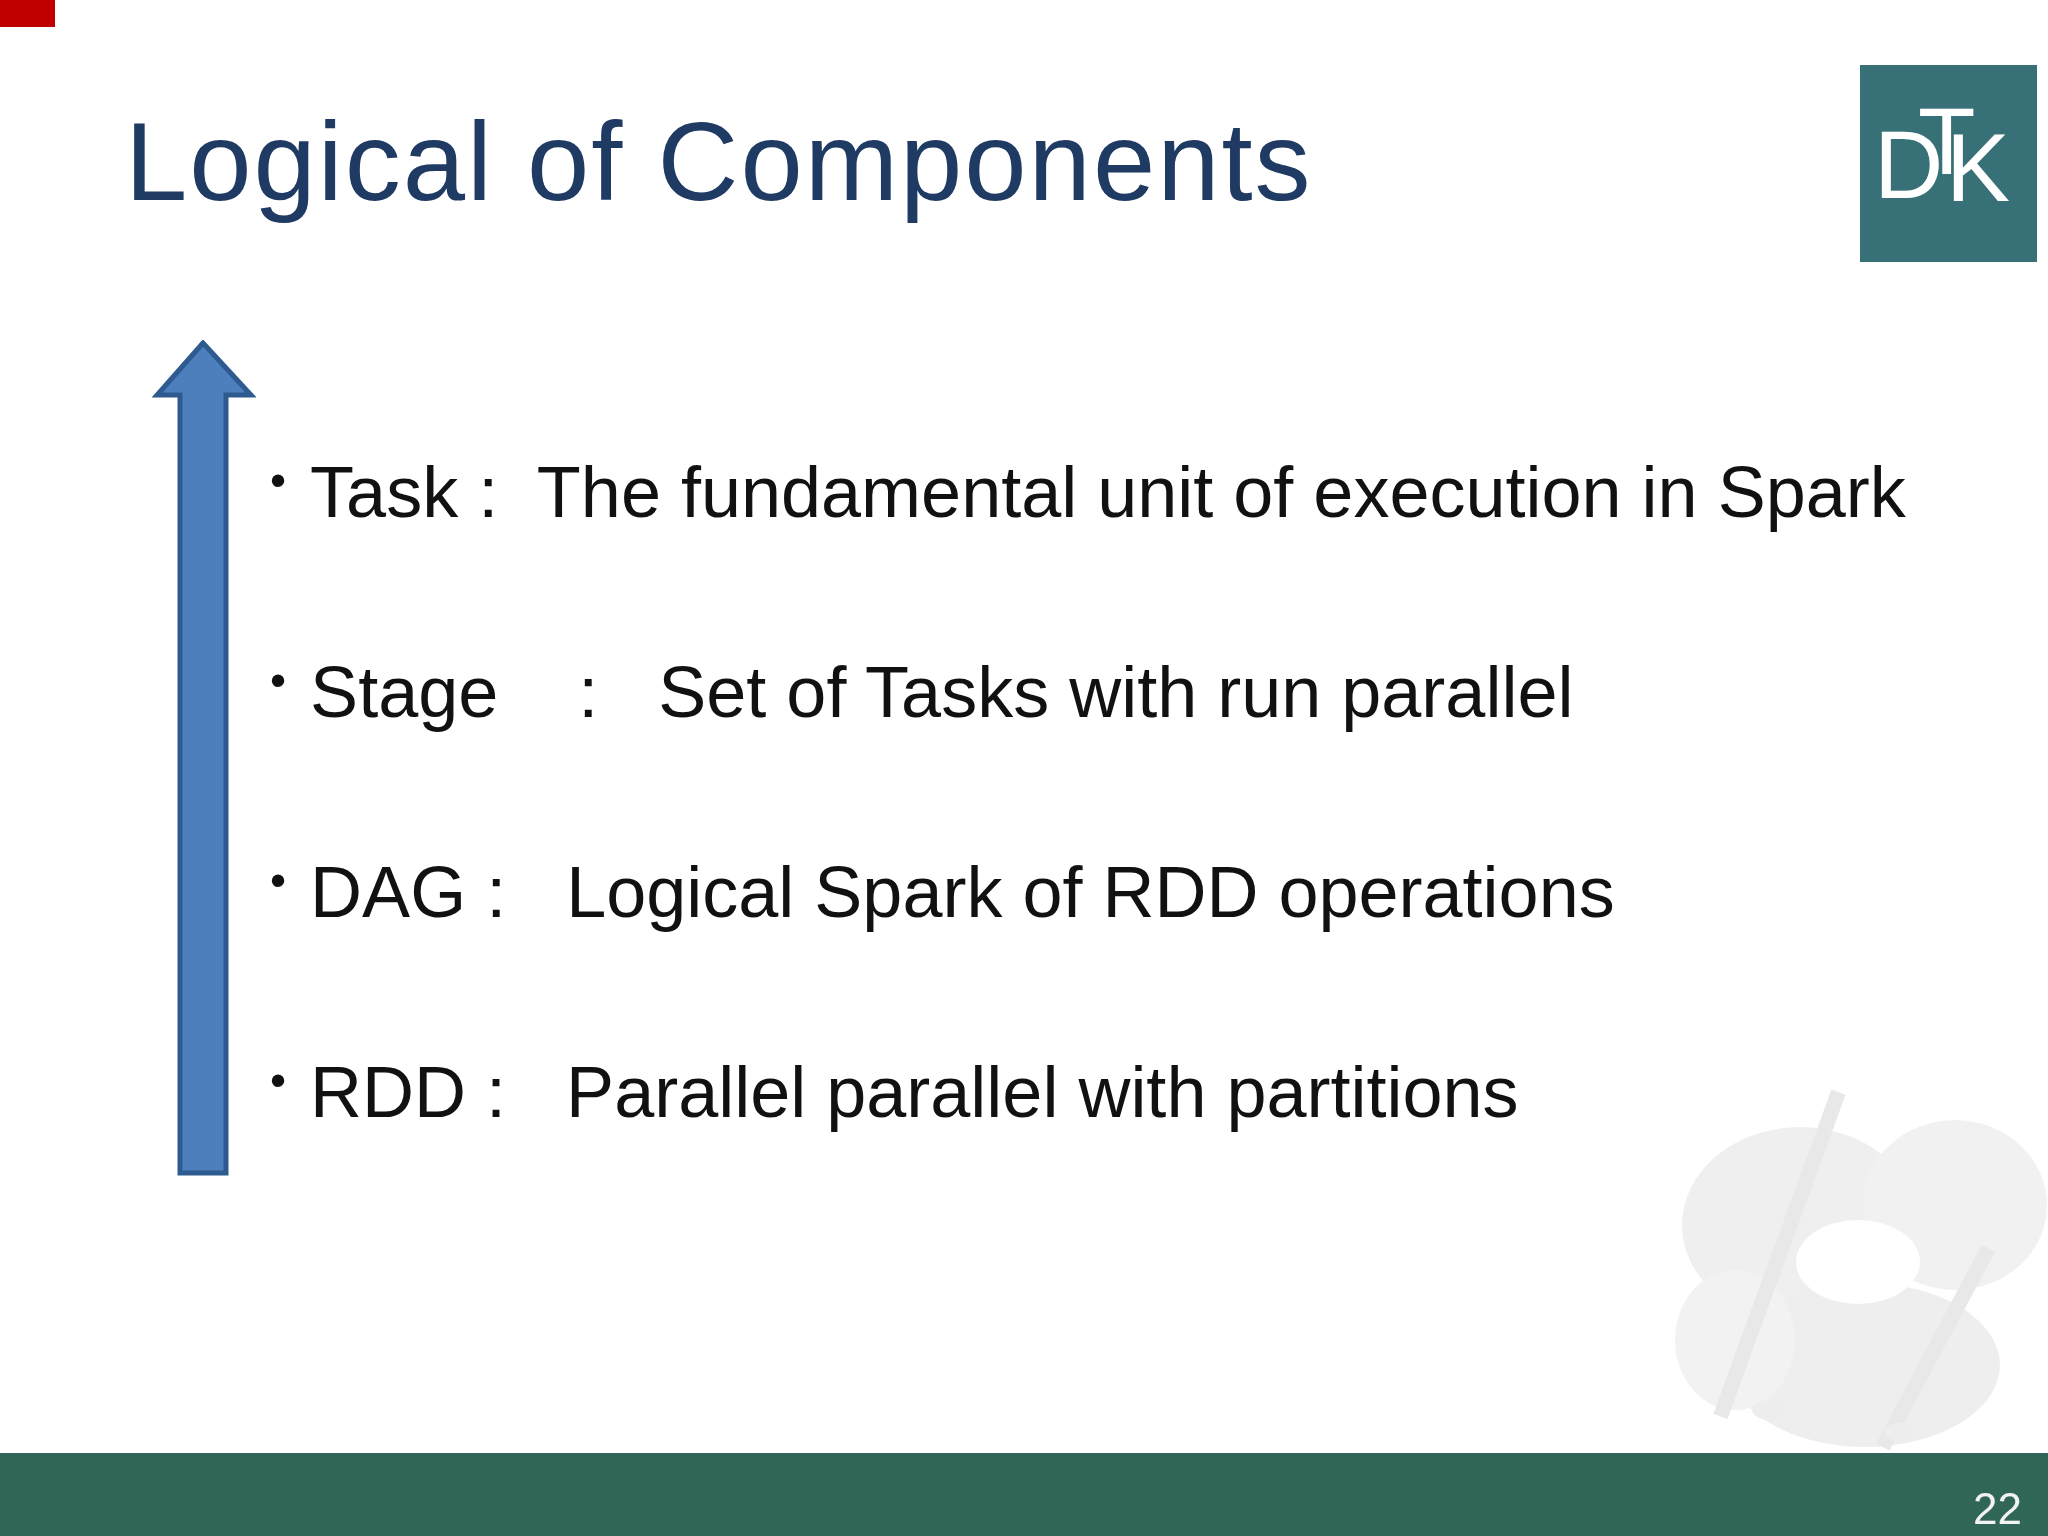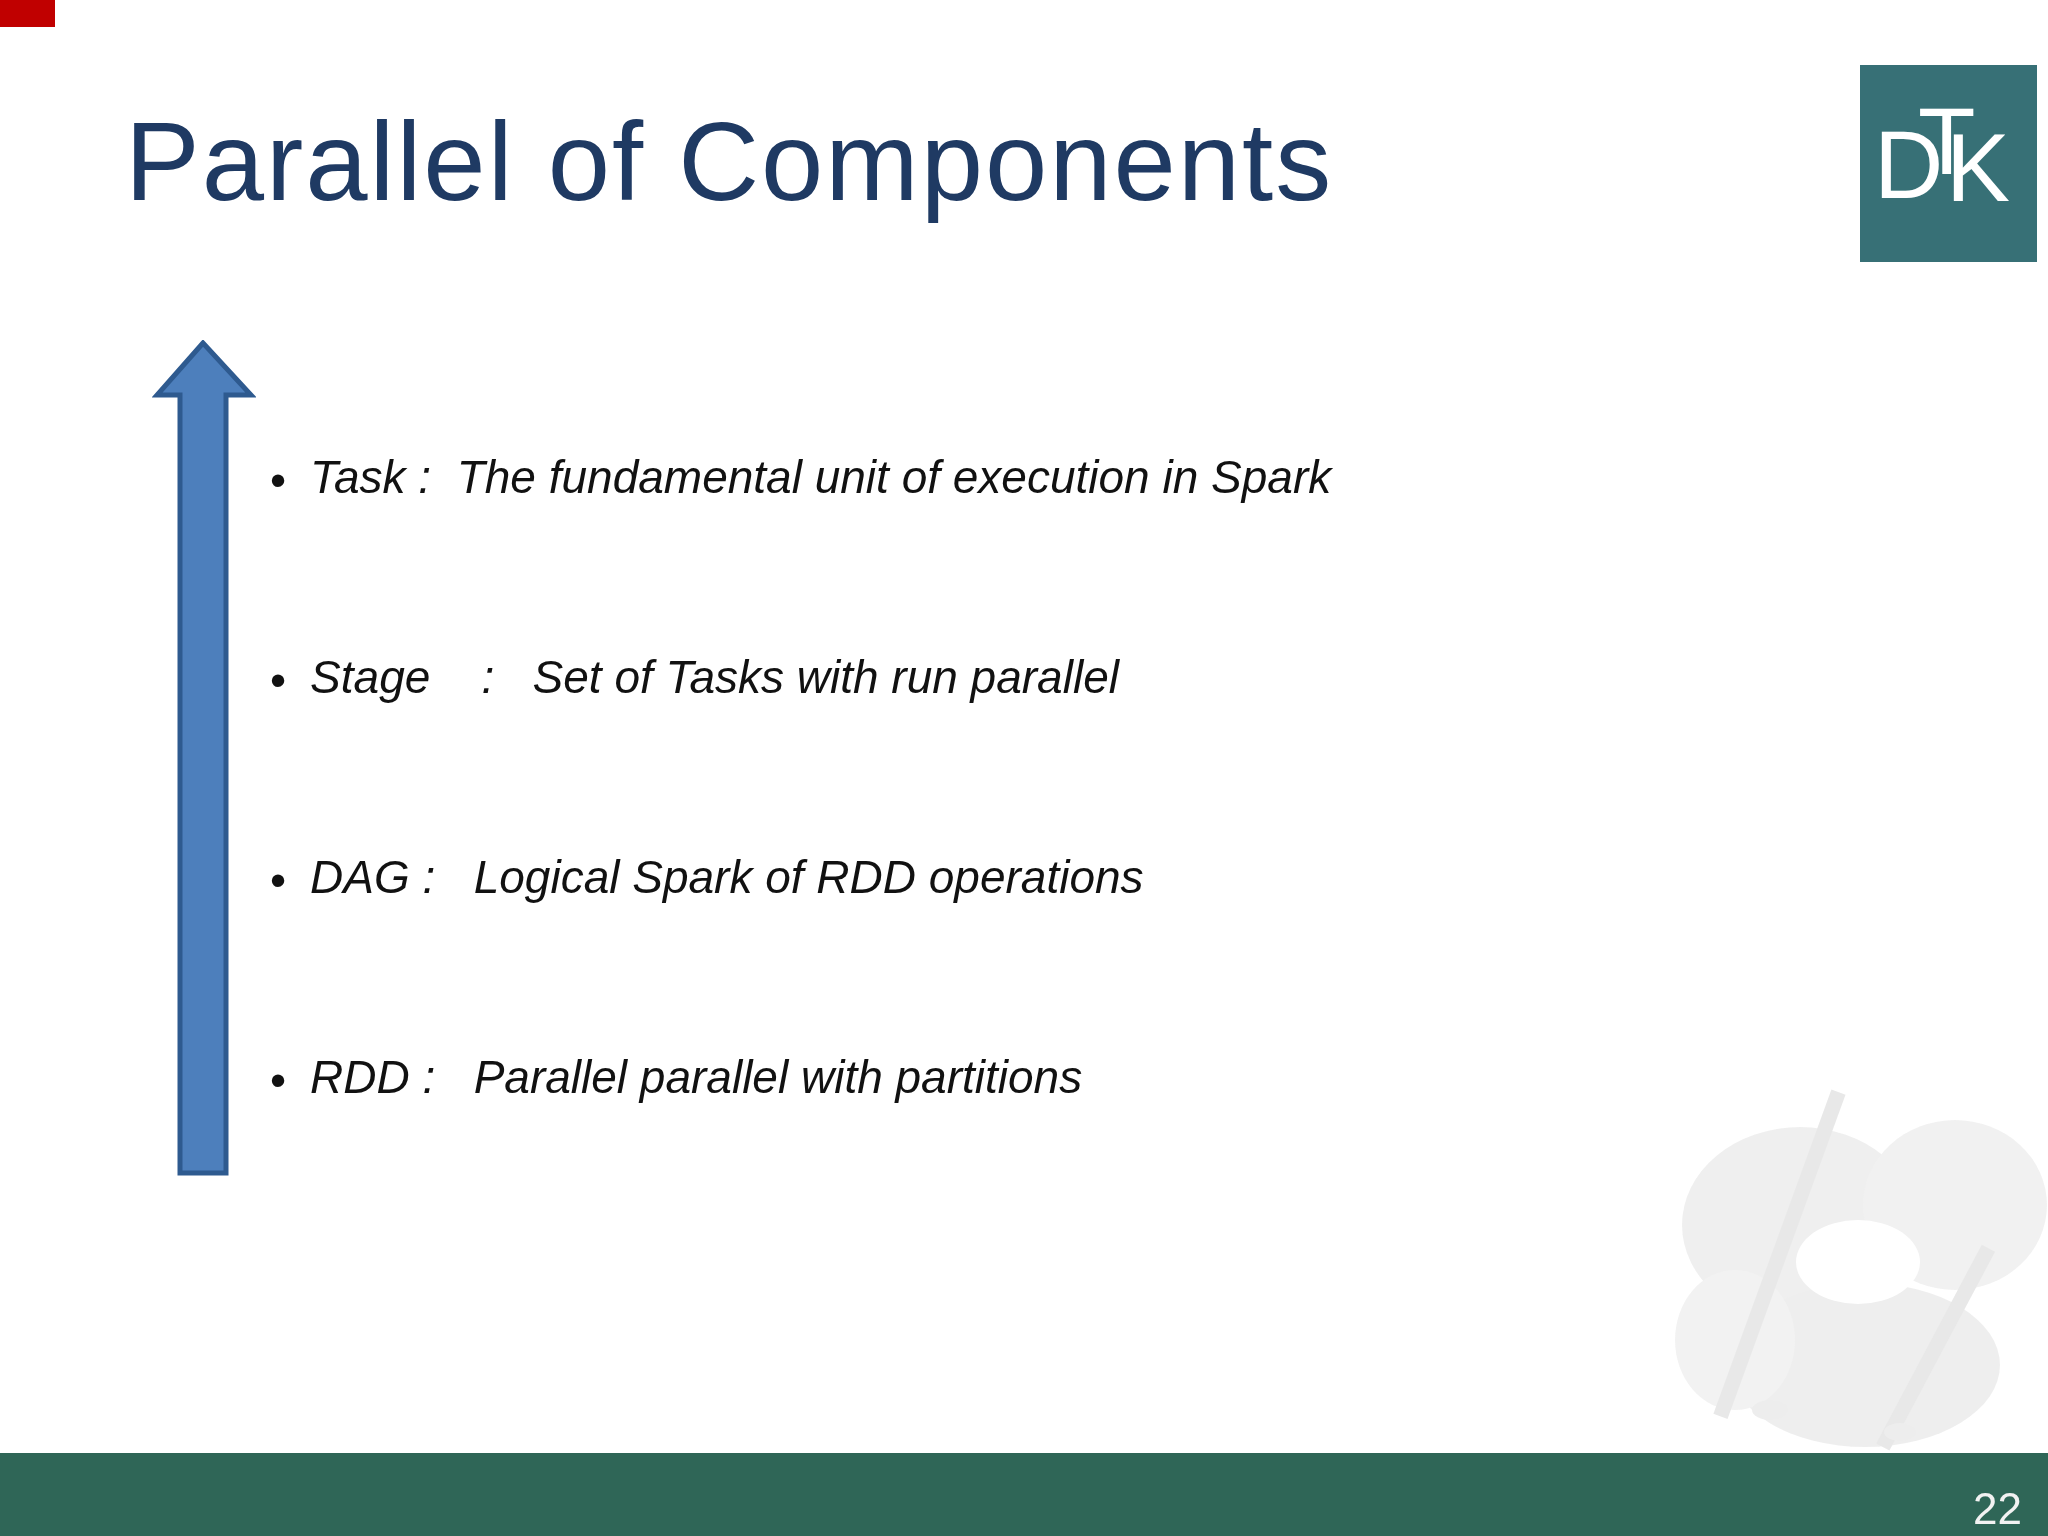--- a/index.html
+++ b/index.html
@@ -30,21 +30,21 @@
   .logo .l-k{left:86px;top:55px;font-size:96px;}
   .up-arrow{position:absolute;left:152px;top:340px;}
   .bullet-row{
     position:absolute;left:270px;display:flex;align-items:flex-start;
     color:var(--text,#111111);
   }
   .bullet-row .dot{
     font-size:46px;line-height:60px;margin-right:24px;
   }
   .bullet-row .btext{
-    font-size:46px;line-height:1.18;white-space:pre;font-style:italic;
+    font-size:72px;line-height:1.18;white-space:pre;
   }
   .row-0{top:450px;} .row-1{top:650px;} .row-2{top:850px;} .row-3{top:1050px;}
   .watermark{
     position:absolute;left:1650px;top:1080px;width:398px;height:373px;
     opacity:0.95;
   }
   .footer-bar{
     position:absolute;left:0;top:1453px;width:2048px;height:83px;
     background:var(--footer-green,#2F6657);
   }
@@ -54,21 +54,21 @@
     color:var(--page-number,#F2F2F2);
   }
 </style>
 </head>
 <body>
 
 <div class="slide">
 
   <div class="rec-marker"></div>
 
-  <div class="slide-title">Parallel of Components</div>
+  <div class="slide-title">Logical of Components</div>
 
   <div class="logo">
     <span class="l-d">D</span>
     <span class="l-t">T</span>
     <span class="l-k">K</span>
   </div>
 
   <svg class="up-arrow" width="104" height="838" viewBox="0 0 104 838">
     <polygon points="51,3 5,55 28,55 28,833 74,833 74,55 99,55" fill="var(--arrow-fill,#4D7FBC)" stroke="var(--arrow-border,#2E5A8F)" stroke-width="5" stroke-linejoin="miter"></polygon>
   </svg>

